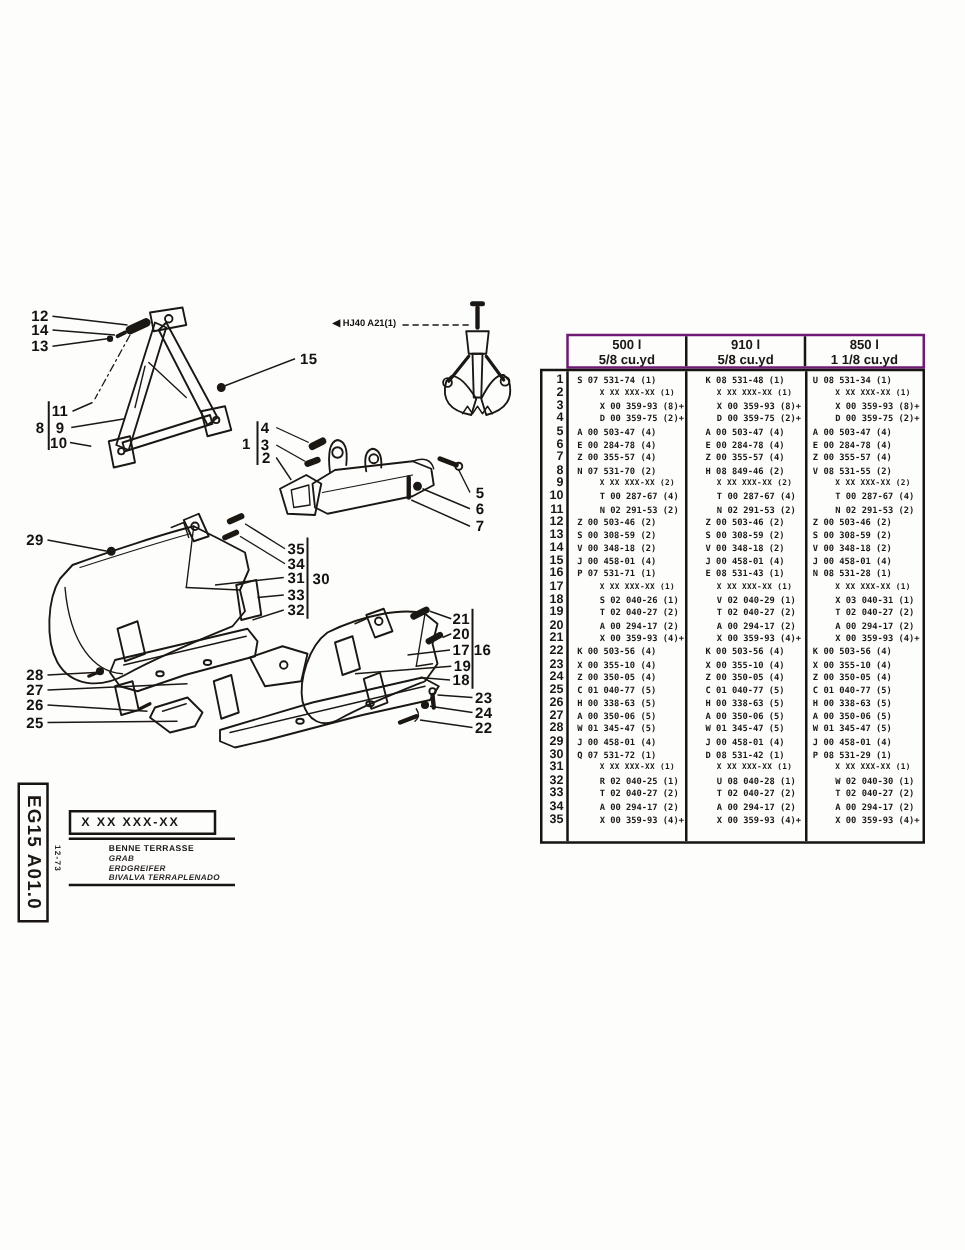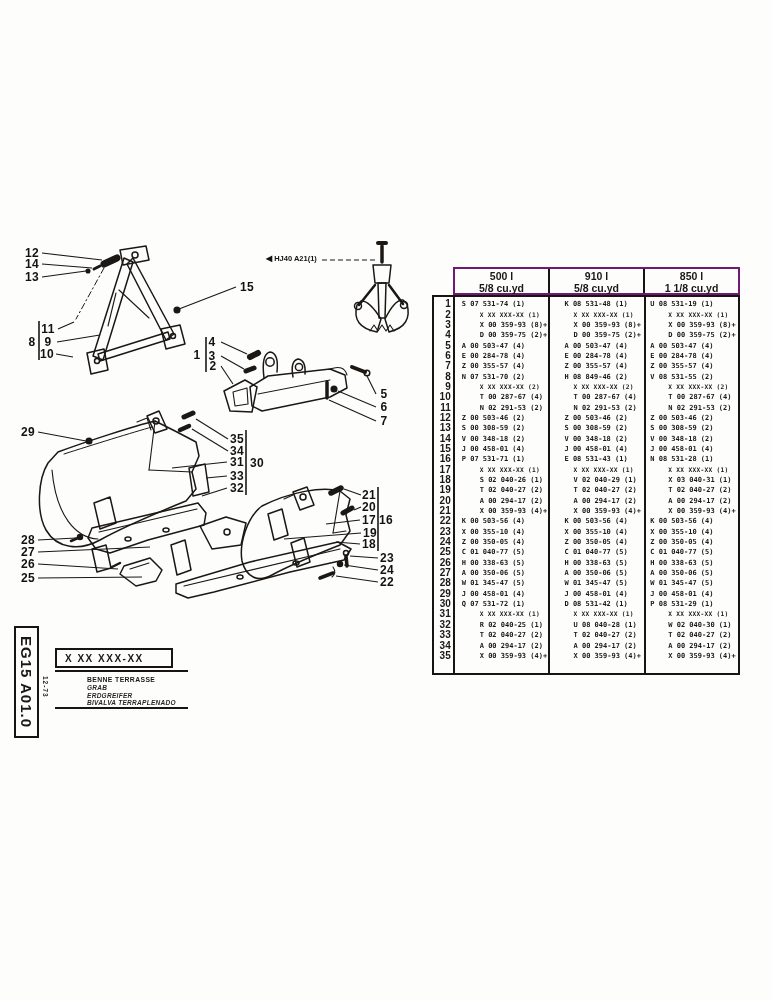--- a/index.html
+++ b/index.html
@@ -250,21 +250,21 @@
     </div>
     <div class="bdy">
       <div class="vsep" style="left:19px"></div>
       <div class="vsep" style="left:114px"></div>
       <div class="vsep" style="left:210px"></div>
       <div class="rows">
           <div class="row">
             <div class="cnum">1</div>
             <div class="cell c1">S 07 531-74 (1)</div>
             <div class="cell c2">K 08 531-48 (1)</div>
-            <div class="cell c3">U 08 531-19 (1)</div>
+            <div class="cell c3">U 08 531-34 (1)</div>
           </div>
           <div class="row">
             <div class="cnum">2</div>
             <div class="cell c1 indent ph">X XX XXX-XX (1)</div>
             <div class="cell c2 indent ph">X XX XXX-XX (1)</div>
             <div class="cell c3 indent ph">X XX XXX-XX (1)</div>
           </div>
           <div class="row">
             <div class="cnum">3</div>
             <div class="cell c1 indent">X 00 359-93 (8)+</div>

